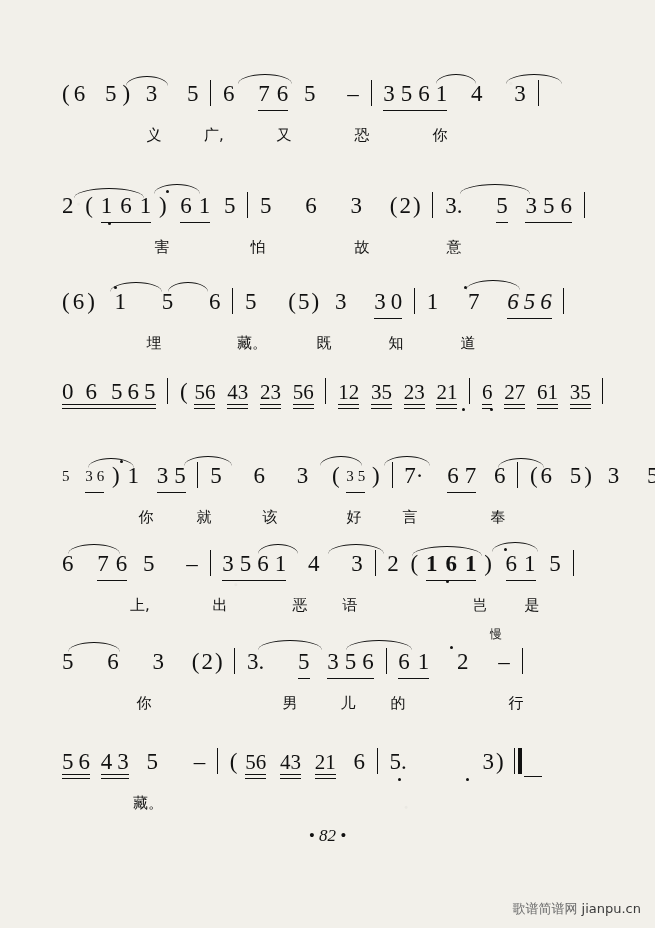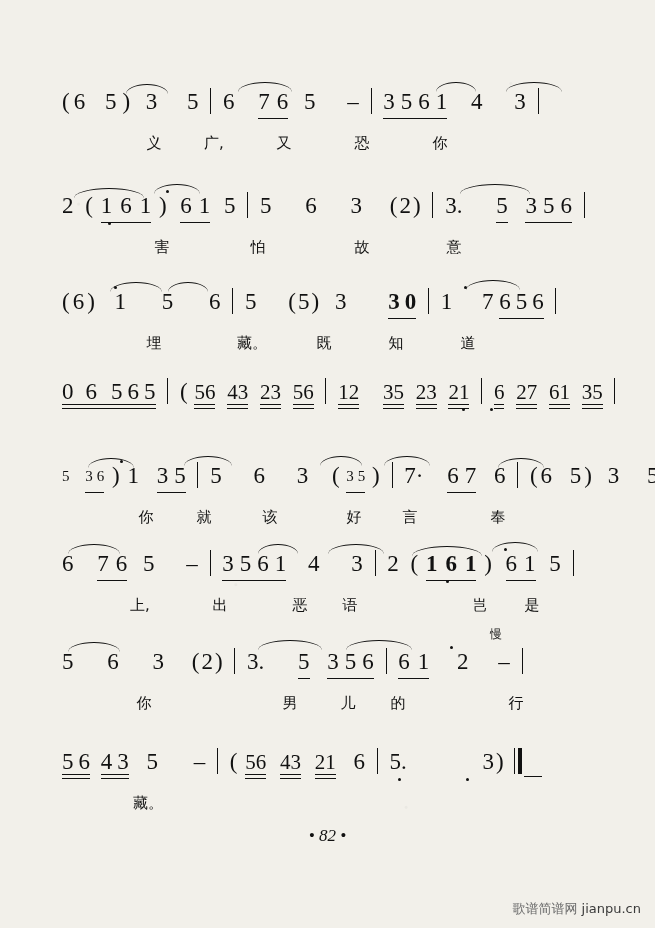--- a/index.html
+++ b/index.html
@@ -164,21 +164,21 @@
   #watermark .site {
     color: #3a3a3a;
   }
 </style>
 </head>
 <body>
 
 <div id="page">
   <div class="sheet">
 
-    <div class="system" style="top:88px;">
+    <div class="system" style="top:80px;">
       <div class="notes">
         <span class="n" style="margin-left:0;">(</span><span class="n" style="margin-left:4px;">6</span>
         <span class="n" style="margin-left:14px;">5</span><span class="n" style="margin-left:6px;">)</span>
         <span class="n" style="margin-left:10px;">3</span>
         <span class="n" style="margin-left:24px;">5</span>
         <span class="bar"></span>
         <span class="n" style="margin-left:0;">6</span>
         <span class="beamgroup" style="margin-left:18px;"><span class="n">7</span><span class="n" style="margin-left:7px;">6</span></span>
         <span class="n" style="margin-left:10px;">5</span>
         <span class="n" style="margin-left:26px;">–</span>
@@ -236,25 +236,25 @@
     <div class="system" style="top:288px;">
       <div class="notes">
         <span class="n" style="margin-left:0;">(</span><span class="n" style="margin-left:3px;">6</span><span class="n" style="margin-left:3px;">)</span>
         <span class="n" style="margin-left:14px;">1</span>
         <span class="n" style="margin-left:30px;">5</span>
         <span class="n" style="margin-left:30px;">6</span>
         <span class="bar"></span>
         <span class="n" style="margin-left:0;">5</span>
         <span class="n" style="margin-left:26px;">(</span><span class="n" style="margin-left:2px;">5</span><span class="n" style="margin-left:2px;">)</span>
         <span class="n" style="margin-left:10px;">3</span>
-        <span class="beamgroup" style="margin-left:36px;font-weight:bold;"><span class="n">3</span><span class="n" style="margin-left:5px;">0</span></span>
+        <span class="beamgroup" style="margin-left:22px;"><span class="n">3</span><span class="n" style="margin-left:5px;">0</span></span>
         <span class="bar"></span>
         <span class="n" style="margin-left:0;">1</span>
         <span class="n" style="margin-left:24px;">7</span>
-        <span class="beamgroup" style=""><span class="n">6</span><span class="n" style="margin-left:5px;">5</span><span class="n" style="margin-left:5px;">6</span></span>
+        <span class="beamgroup" style="margin-left:22px;font-style:italic;"><span class="n">6</span><span class="n" style="margin-left:5px;">5</span><span class="n" style="margin-left:5px;">6</span></span>
         <span class="bar"></span>
         <span class="slur" style="left:48px; top:-6px; width:52px;"></span>
         <span class="slur" style="left:106px; top:-6px; width:40px;"></span>
         <span class="slur" style="left:404px; top:-8px; width:54px;"></span>
         <span class="dotabove" style="left:52px; top:-2px;"></span>
         <span class="dotabove" style="left:402px; top:-2px;"></span>
       </div>
       <div class="lyrics">
         <span class="w" style="left:92px;">埋</span>
         <span class="w" style="left:190px;">藏。</span>
@@ -268,21 +268,21 @@
       <div class="notes">
         <span class="beamgroup dbl" style="margin-left:0;"><span class="n">0</span><span class="n" style="margin-left:12px;">6</span><span class="n" style="margin-left:14px;">5</span><span class="n" style="margin-left:5px;">6</span><span class="n" style="margin-left:5px;">5</span></span>
         <span class="bar"></span>
         <span class="n" style="margin-left:0;">(</span>
         <span class="beamgroup dbl" style="margin-left:1px;"><span class="n" style="font-size:21px;">5</span><span class="n" style="font-size:21px;">6</span></span>
         <span class="beamgroup dbl" style="margin-left:6px;"><span class="n" style="font-size:21px;">4</span><span class="n" style="font-size:21px;">3</span></span>
         <span class="beamgroup dbl" style="margin-left:6px;"><span class="n" style="font-size:21px;">2</span><span class="n" style="font-size:21px;">3</span></span>
         <span class="beamgroup dbl" style="margin-left:6px;"><span class="n" style="font-size:21px;">5</span><span class="n" style="font-size:21px;">6</span></span>
         <span class="bar"></span>
         <span class="beamgroup dbl" style="margin-left:0;"><span class="n" style="font-size:21px;">1</span><span class="n" style="font-size:21px;">2</span></span>
-        <span class="beamgroup dbl" style="margin-left:18px;"><span class="n" style="font-size:21px;">3</span><span class="n" style="font-size:21px;">5</span></span>
+        <span class="beamgroup dbl" style="margin-left:6px;"><span class="n" style="font-size:21px;">3</span><span class="n" style="font-size:21px;">5</span></span>
         <span class="beamgroup dbl" style="margin-left:6px;"><span class="n" style="font-size:21px;">2</span><span class="n" style="font-size:21px;">3</span></span>
         <span class="beamgroup dbl" style="margin-left:6px;"><span class="n" style="font-size:21px;">2</span><span class="n" style="font-size:21px;">1</span></span>
         <span class="bar"></span>
         <span class="beamgroup dbl" style="margin-left:0;"><span class="n" style="font-size:21px;">6</span></span>
         <span class="beamgroup dbl" style="margin-left:6px;"><span class="n" style="font-size:21px;">2</span><span class="n" style="font-size:21px;">7</span></span>
         <span class="beamgroup dbl" style="margin-left:6px;"><span class="n" style="font-size:21px;">6</span><span class="n" style="font-size:21px;">1</span></span>
         <span class="beamgroup dbl" style="margin-left:6px;"><span class="n" style="font-size:21px;">3</span><span class="n" style="font-size:21px;">5</span></span>
         <span class="bar"></span>
         <span class="dotbelow" style="left:400px; top:30px;"></span>
         <span class="dotbelow" style="left:428px; top:30px;"></span>

